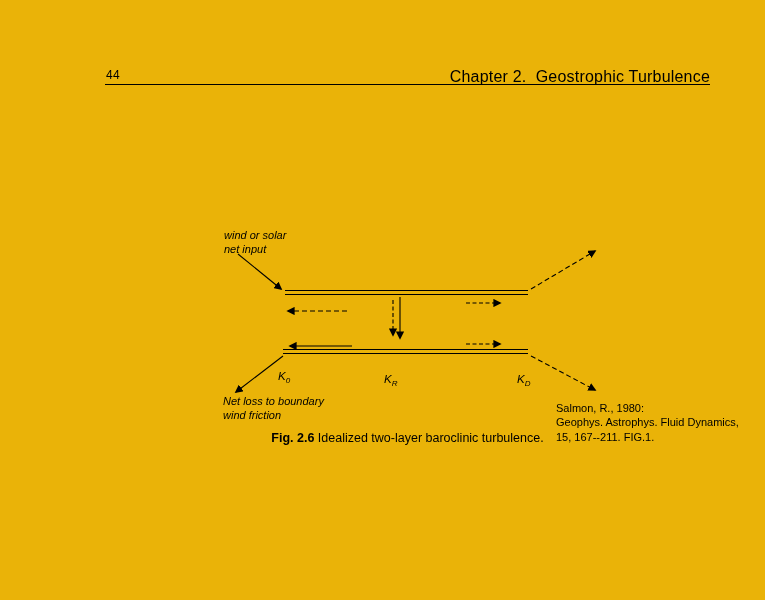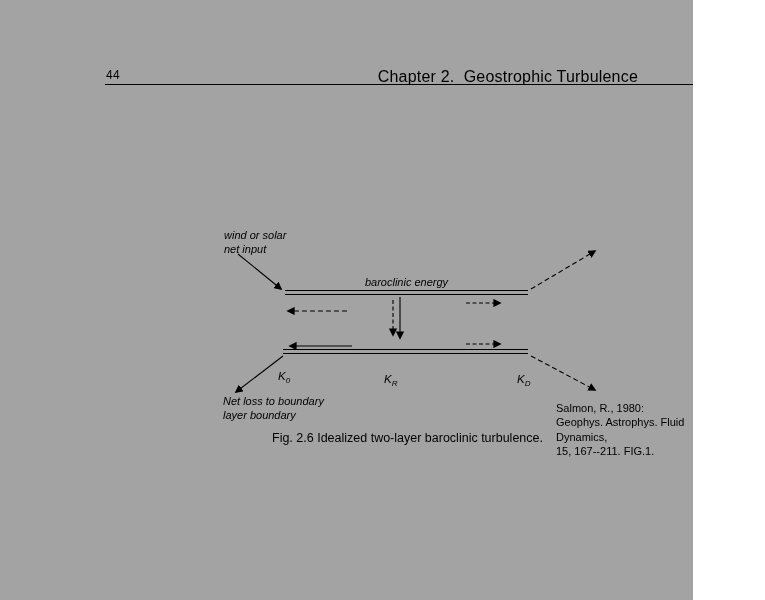--- a/index.html
+++ b/index.html
@@ -3,21 +3,21 @@
 <meta charset="utf-8">
 <style>
   * { box-sizing: border-box; }
   html, body { margin: 0; padding: 0; }
   body {
     width: 765px; height: 600px;
     background: #ffffff;
     color: #000;
     font-family: "Liberation Sans", sans-serif;
   }
-  .page { position: relative; width: 693px; height: 600px; overflow: hidden; background: #a3a3a3; }
+  .page { position: relative; width: 765px; height: 600px; overflow: hidden; background: #eab308; }
 
   
   .page-number {
     position: absolute; left: 106px; top: 68px;
     font-size: 12px; letter-spacing: 0.3px;
   }
   .chapter-title {
     position: absolute; right: 55px; top: 68px;
     font-size: 16px; white-space: pre; letter-spacing: 0.2px;
   }
@@ -46,21 +46,21 @@
     position: absolute; left: 556px; top: 401px;
     font-size: 11px; line-height: 1.3;
     white-space: pre-line; font-style: normal;
   }
 
   
   .caption {
     position: absolute; left: 105px; top: 431px; width: 605px;
     text-align: center; font-size: 12.5px;
   }
-  .caption-label { font-weight: normal; }
+  .caption-label { font-weight: bold; }
 </style>
 </head>
 <body>
 
 <div class="page">
 
   <div class="page-number">44</div>
   <div class="chapter-title">Chapter 2.  Geostrophic Turbulence</div>
   <div class="header-rule"></div>
 
@@ -94,26 +94,25 @@
       <line x1="283" y1="356" x2="236" y2="392" marker-end="url(#ah)"></line>
 
       <line x1="531" y1="289" x2="595" y2="251" stroke-dasharray="5,3" marker-end="url(#ah)"></line>
       <line x1="531" y1="356" x2="595" y2="390" stroke-dasharray="5,3" marker-end="url(#ah)"></line>
     </g>
   </svg>
 
   <div class="label" style="left:224px; top:229px;">wind or solar
 net input</div>
 
-  <div class="label center" style="left:285px; width:243px; top:276px;">baroclinic energy</div>
 
 
 
   <div class="label" style="left:223px; top:395px;">Net loss to boundary
-layer boundary</div>
+wind friction</div>
 
   <div class="klabel" style="left:278px; top:370px;"><span>K</span><sub>0</sub></div>
 
   <div class="klabel" style="left:384px; top:373px;"><span>K</span><sub>R</sub></div>
 
   <div class="klabel" style="left:517px; top:373px;"><span>K</span><sub>D</sub></div>
 
   <div class="citation">Salmon, R., 1980:
 Geophys. Astrophys. Fluid Dynamics,
 15, 167--211. FIG.1.</div>

